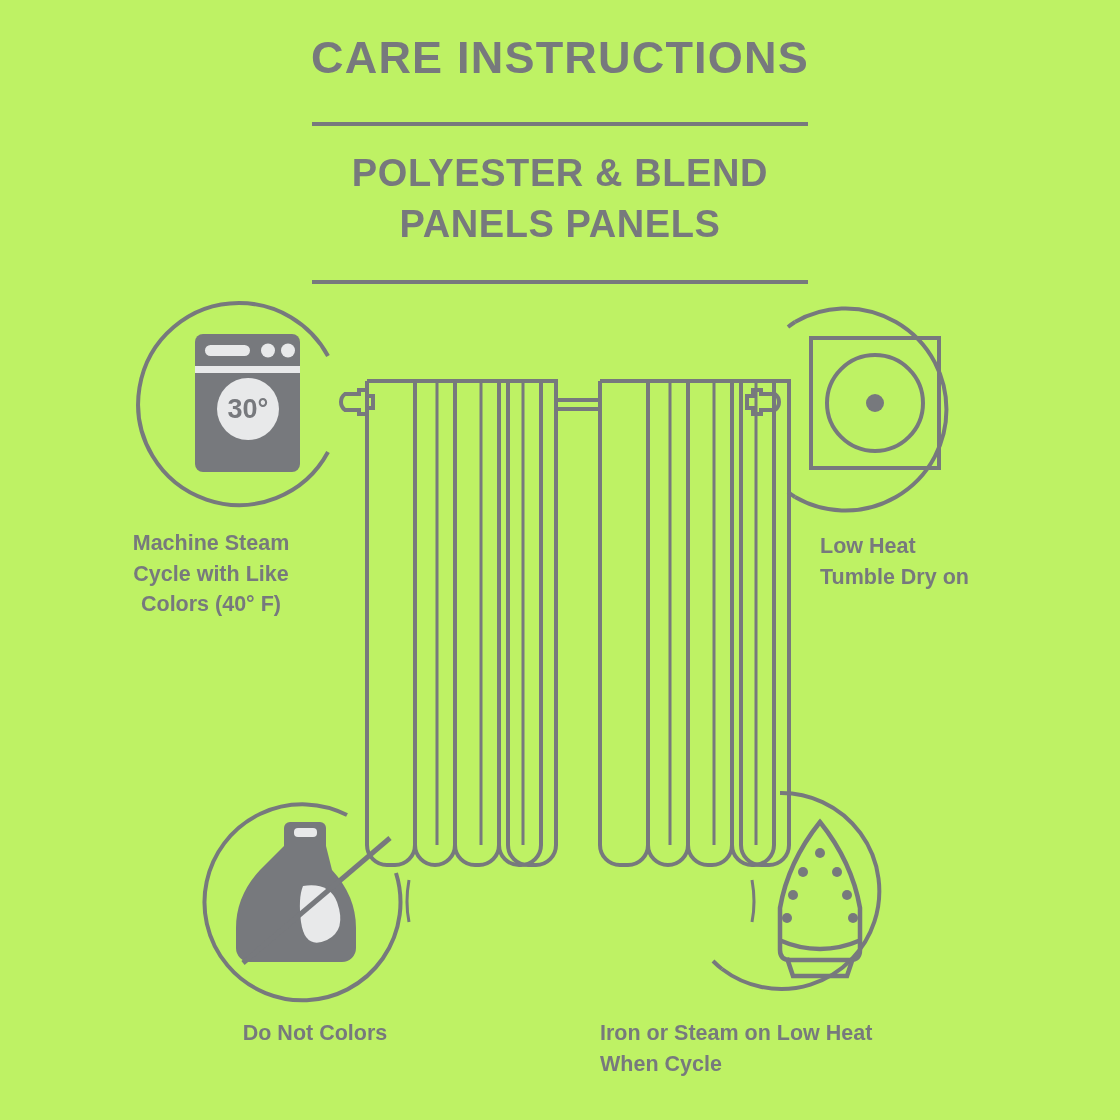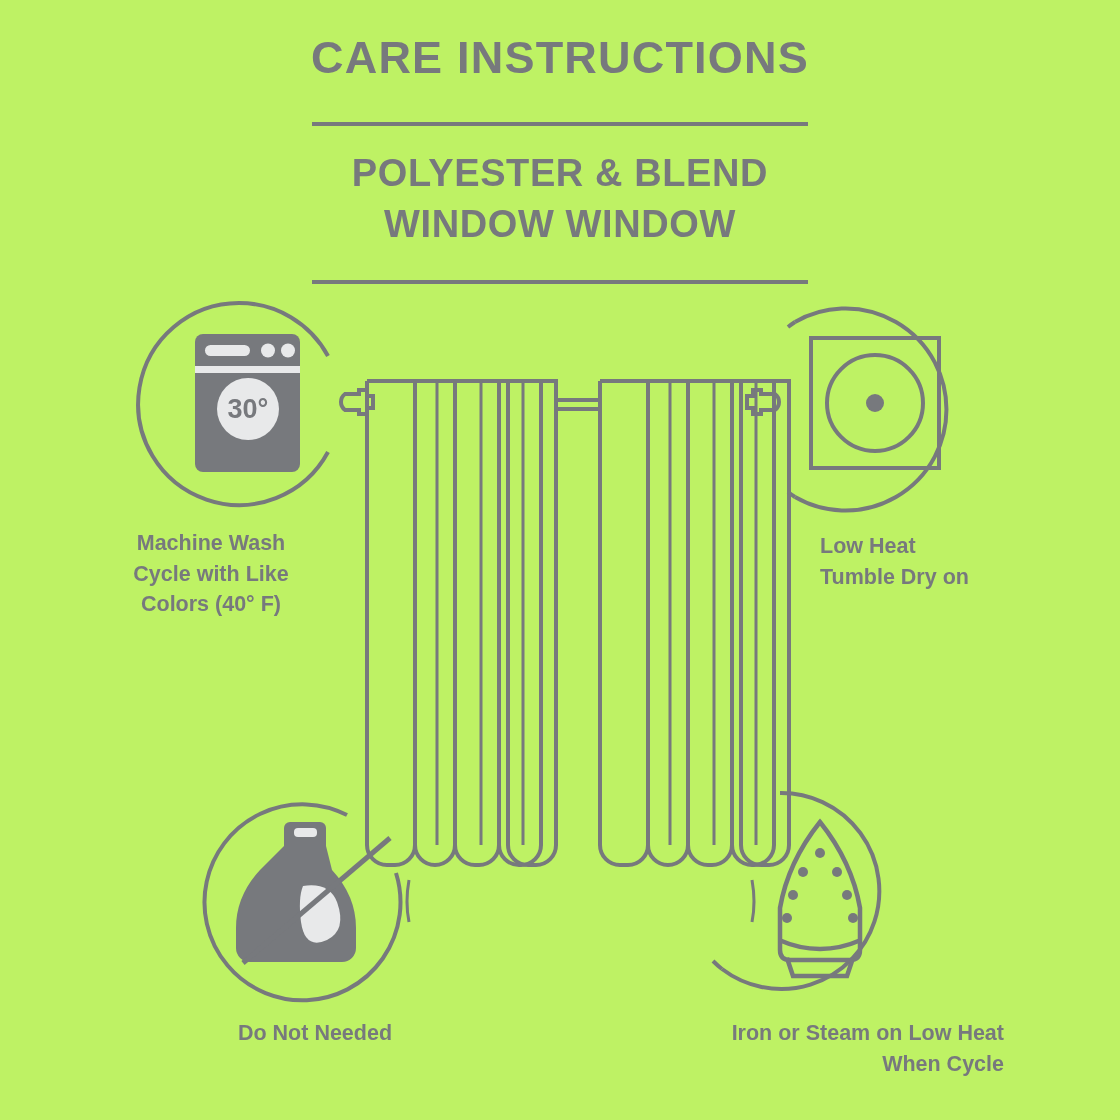--- a/index.html
+++ b/index.html
@@ -89,40 +89,40 @@
     width: 260px;
     text-align: left;
   }
   .cap-bleach {
     left: 170px;
     top: 1018px;
     width: 290px;
     text-align: center;
   }
   .cap-iron {
-    left: 584px;
+    left: 600px;
     top: 1018px;
     width: 420px;
-    text-align: right;
+    text-align: left;
   }
 </style>
 </head>
 <body>
 
 <div id="page">
 
   <div class="title-wrap">
     <div class="title">CARE INSTRUCTIONS</div>
   </div>
 
   <div class="rule rule-top"></div>
 
   <div class="subtitle-wrap">
     <div class="subtitle">POLYESTER &amp; BLEND</div>
-    <div class="subtitle">WINDOW WINDOW</div>
+    <div class="subtitle">PANELS PANELS</div>
   </div>
 
   <div class="rule rule-bottom"></div>
 
   <svg class="layer" viewBox="0 0 1120 1120">
     <g fill="none" stroke="#77797d" stroke-width="4">
 
       <g>
         <line x1="556" y1="400" x2="600" y2="400"></line>
         <line x1="556" y1="409" x2="600" y2="409"></line>
@@ -234,32 +234,32 @@
       <circle cx="803" cy="872" r="5"></circle>
       <circle cx="837" cy="872" r="5"></circle>
       <circle cx="793" cy="895" r="5"></circle>
       <circle cx="847" cy="895" r="5"></circle>
       <circle cx="787" cy="918" r="5"></circle>
       <circle cx="853" cy="918" r="5"></circle>
     </g>
   </svg>
 
   <div class="caption cap-wash">
-    <div>Machine Wash</div>
+    <div>Machine Steam</div>
     <div>Cycle with Like</div>
     <div>Colors (40° F)</div>
   </div>
 
   <div class="caption cap-dry">
     <div>Low Heat</div>
     <div>Tumble Dry on</div>
   </div>
 
   <div class="caption cap-bleach">
-    <div>Do Not Needed</div>
+    <div>Do Not Colors</div>
   </div>
 
   <div class="caption cap-iron">
     <div>Iron or Steam on Low Heat</div>
     <div>When Cycle</div>
   </div>
 
 </div>
 
 </body></html>

